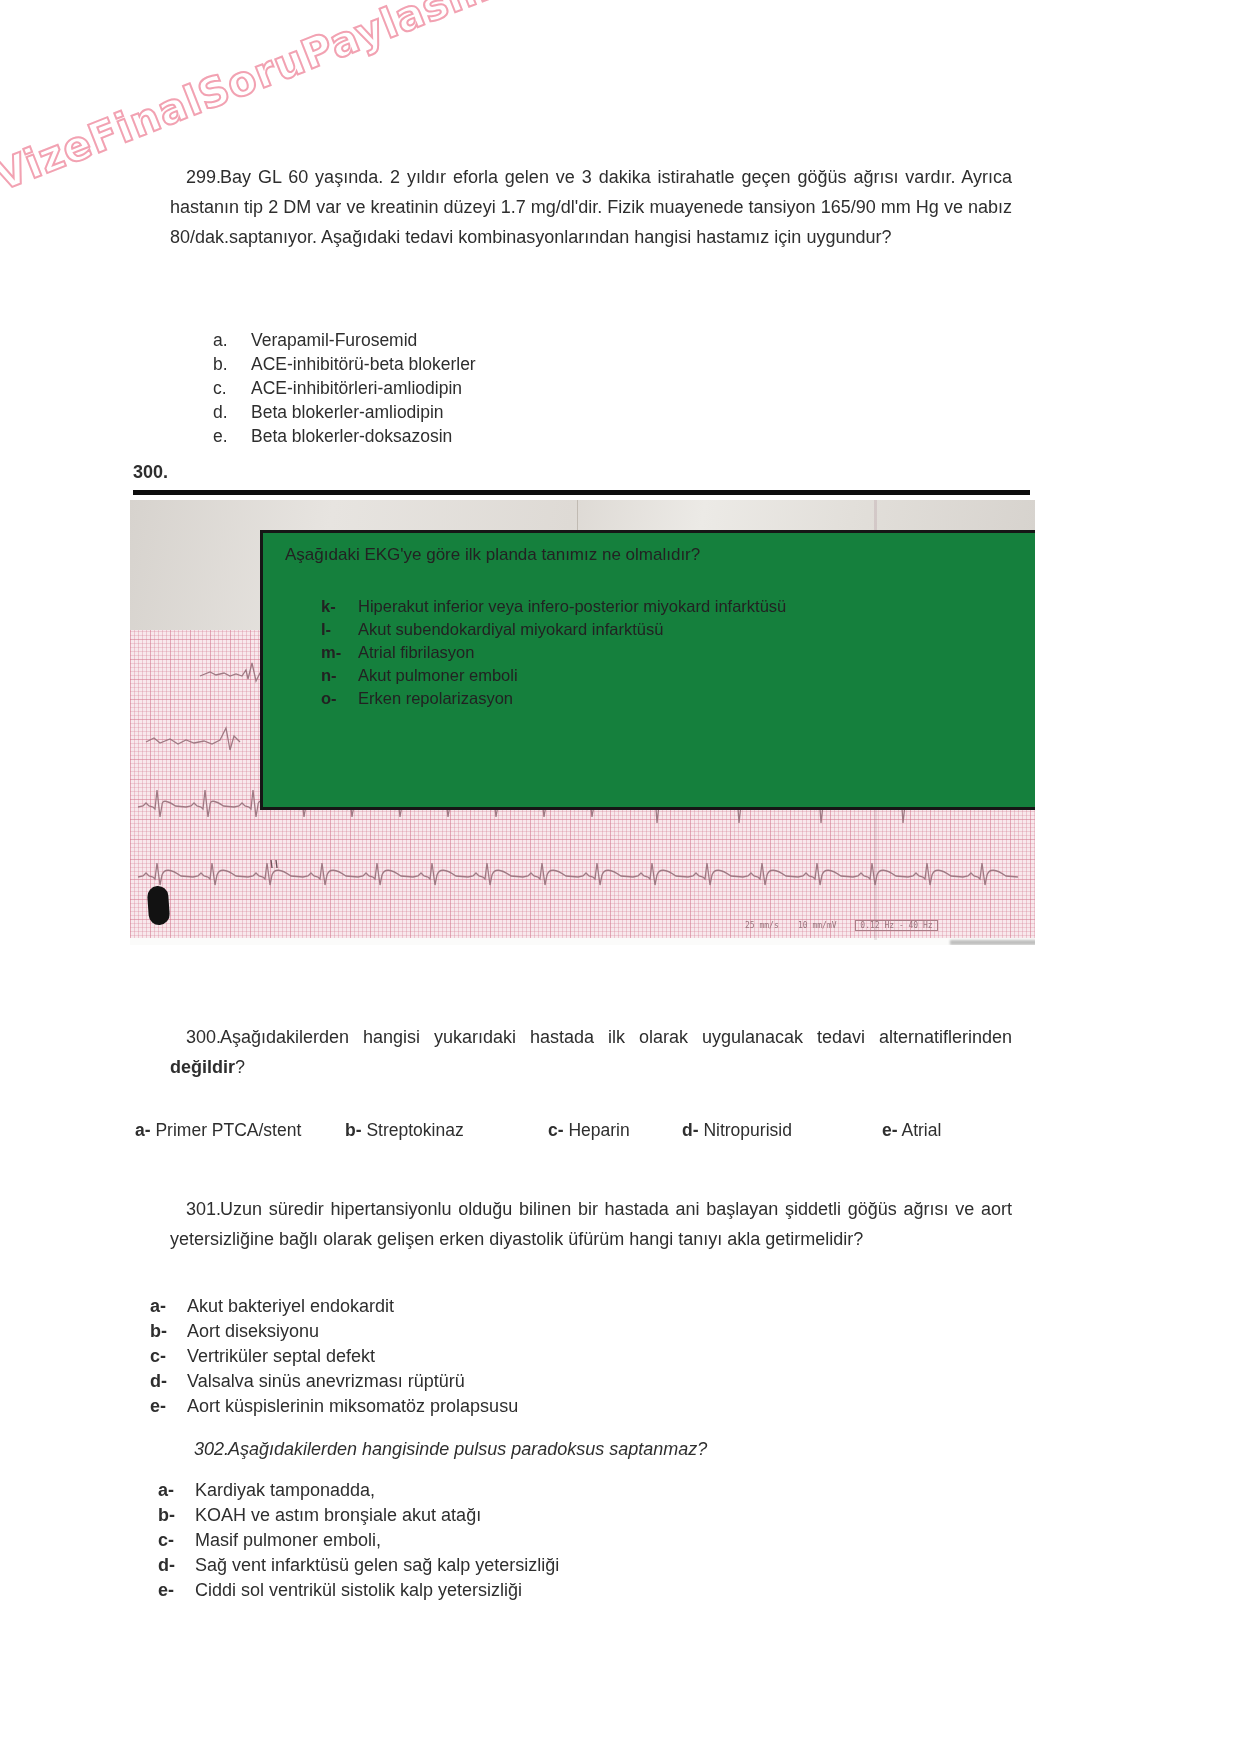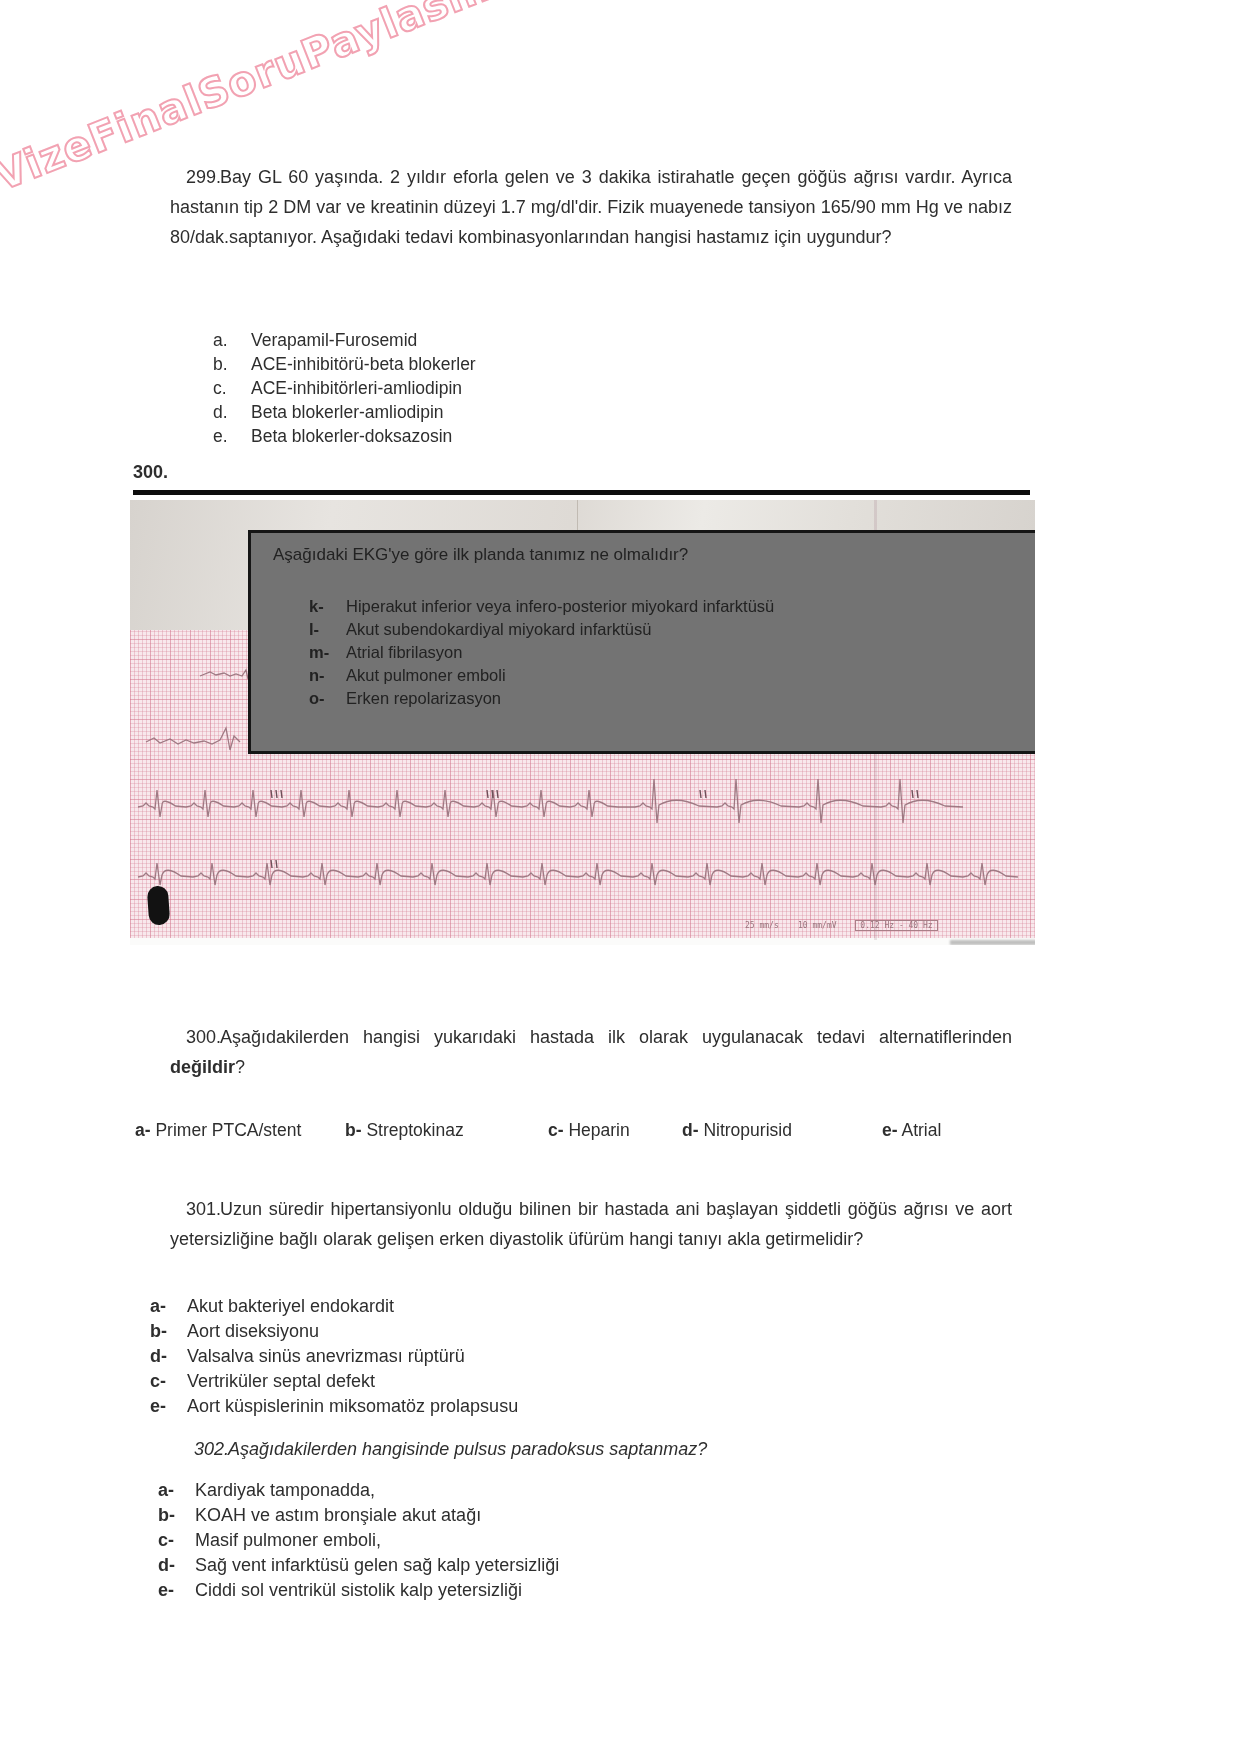--- a/index.html
+++ b/index.html
@@ -41,21 +41,21 @@
   .fold{position:absolute;left:744px;top:0;width:3px;height:440px;background:rgba(145,95,110,.16);}
   .ekg svg{position:absolute;left:0;top:0;}
   .blob{position:absolute;left:18px;top:386px;width:21px;height:39px;background:#121212;border-radius:11px;transform:rotate(-4deg);}
 
   .ekg-footer{position:absolute;top:420px;left:615px;font-size:8px;color:#99737c;
      font-family:"DejaVu Sans Mono",monospace;filter:blur(0.4px);white-space:nowrap;}
   .ekg-footer .fbox{display:inline-block;border:1px solid #a97f88;padding:0 4px;margin-left:14px;}
   .smudge{position:absolute;left:820px;top:440px;width:88px;height:5px;background:rgba(120,120,120,.45);filter:blur(1px);}
 
   
-  .ekg-box{position:absolute;left:118px;top:30px;right:-3px;height:224px;background:#737373;
+  .ekg-box{position:absolute;left:130px;top:30px;right:-3px;height:280px;background:#15803d;
      border:3px solid #161616;box-sizing:border-box;}
   .ekg-box .q{position:absolute;left:22px;top:12px;font-size:17px;color:#222;}
   .ekg-box .opts{position:absolute;left:58px;top:62px;font-size:16.5px;line-height:23px;color:#222;}
   .ekg-box .opts .l{display:inline-block;width:37px;font-weight:bold;}
 
   
   .row300{position:absolute;top:1120px;left:0;width:1240px;font-size:17.5px;}
   .row300 .item{position:absolute;white-space:nowrap;}
   .row300 .l{font-weight:bold;}
 </style>
@@ -147,22 +147,22 @@
   </div>
 
   <div class="qblock indent1" style="top:1194px;">
     <span class="qnum">301.</span>
     <span>Uzun süredir hipertansiyonlu olduğu bilinen bir hastada ani başlayan şiddetli göğüs ağrısı ve aort yetersizliğine bağlı olarak gelişen erken diyastolik üfürüm hangi tanıyı akla getirmelidir?</span>
   </div>
 
   <div class="optlist2" style="top:1294px;">
     <div><span class="l">a-</span><span>Akut bakteriyel endokardit</span></div>
     <div><span class="l">b-</span><span>Aort diseksiyonu</span></div>
+    <div><span class="l">c-</span><span>Vertriküler septal defekt</span></div>
     <div><span class="l">d-</span><span>Valsalva sinüs anevrizması rüptürü</span></div>
-    <div><span class="l">c-</span><span>Vertriküler septal defekt</span></div>
     <div><span class="l">e-</span><span>Aort küspislerinin miksomatöz prolapsusu</span></div>
   </div>
 
   <div class="qblock" style="top:1434px;text-align:left;text-indent:58px;font-style:italic;">
     <span class="qnum">302.</span>
     <span>Aşağıdakilerden hangisinde pulsus paradoksus saptanmaz?</span>
   </div>
 
   <div class="optlist2" style="top:1478px;margin-left:8px;">
     <div><span class="l">a-</span><span>Kardiyak tamponadda,</span></div>

